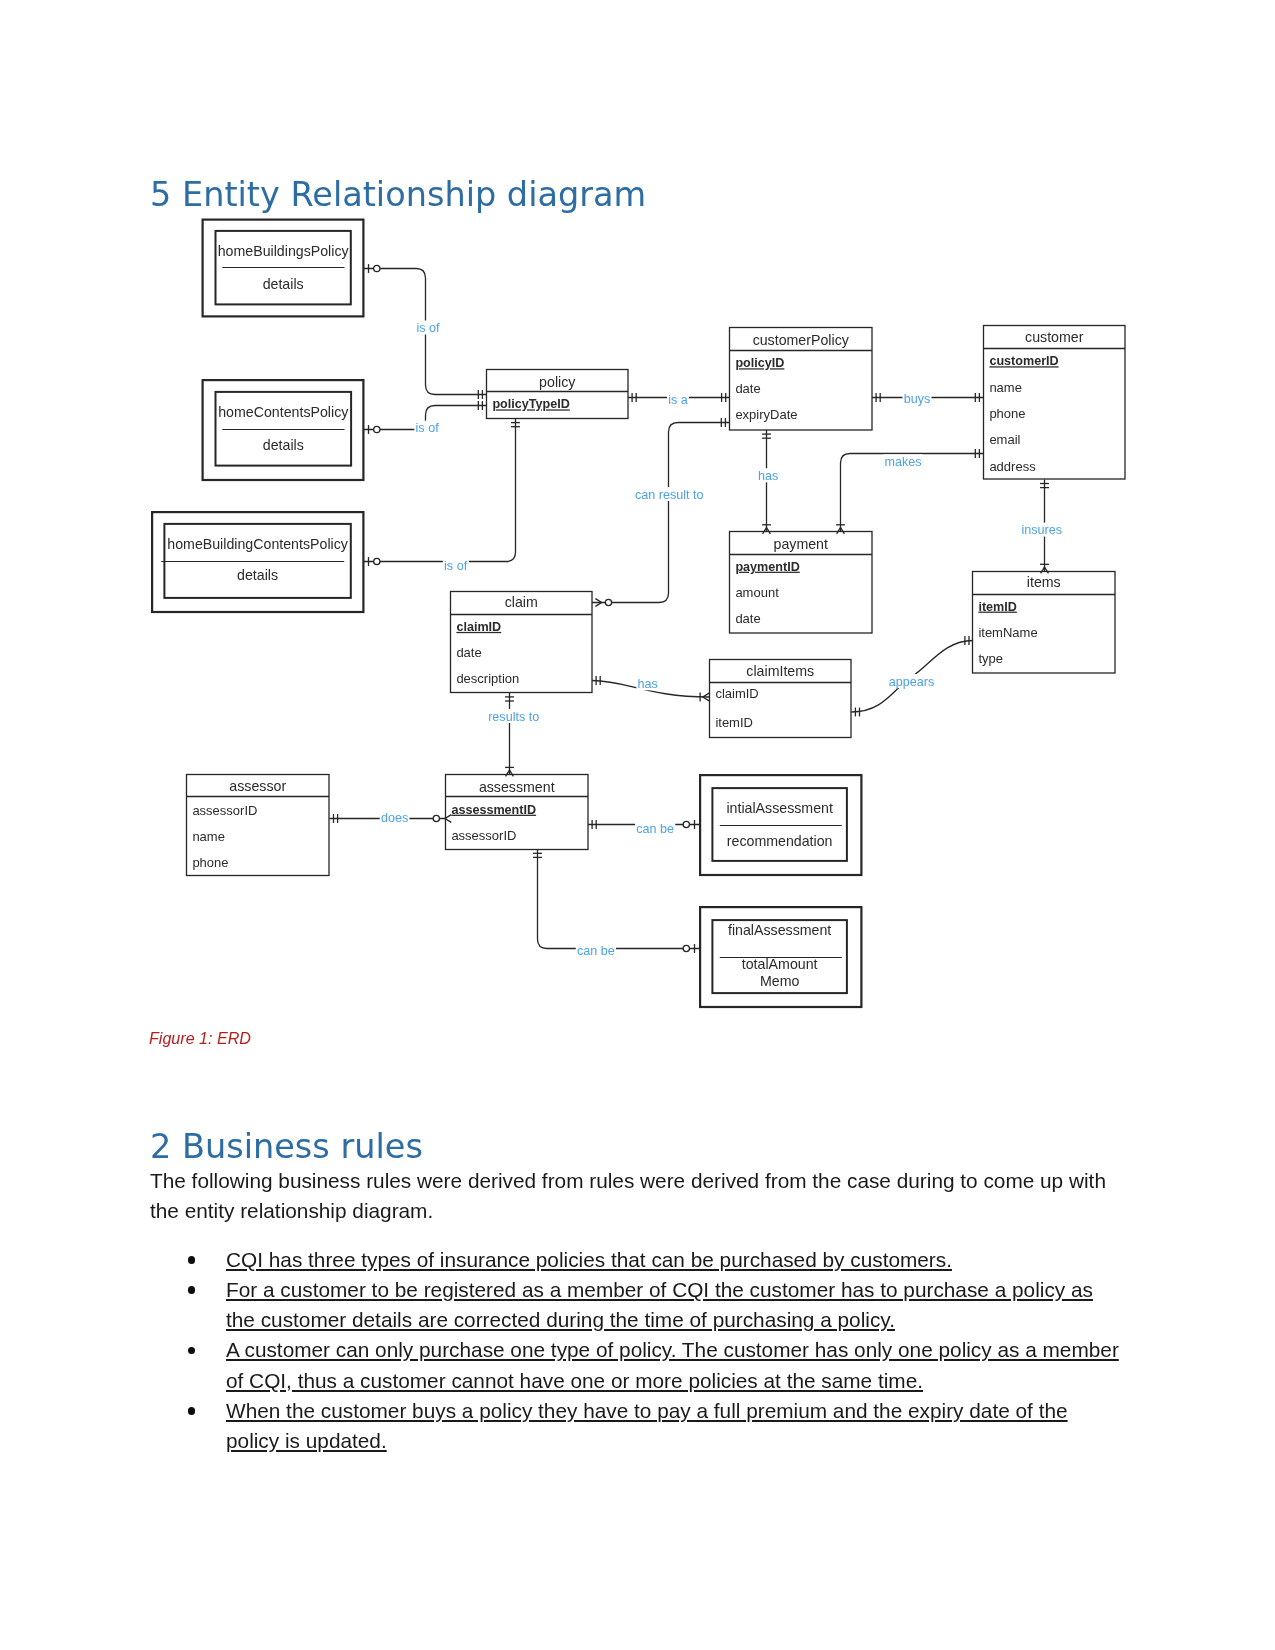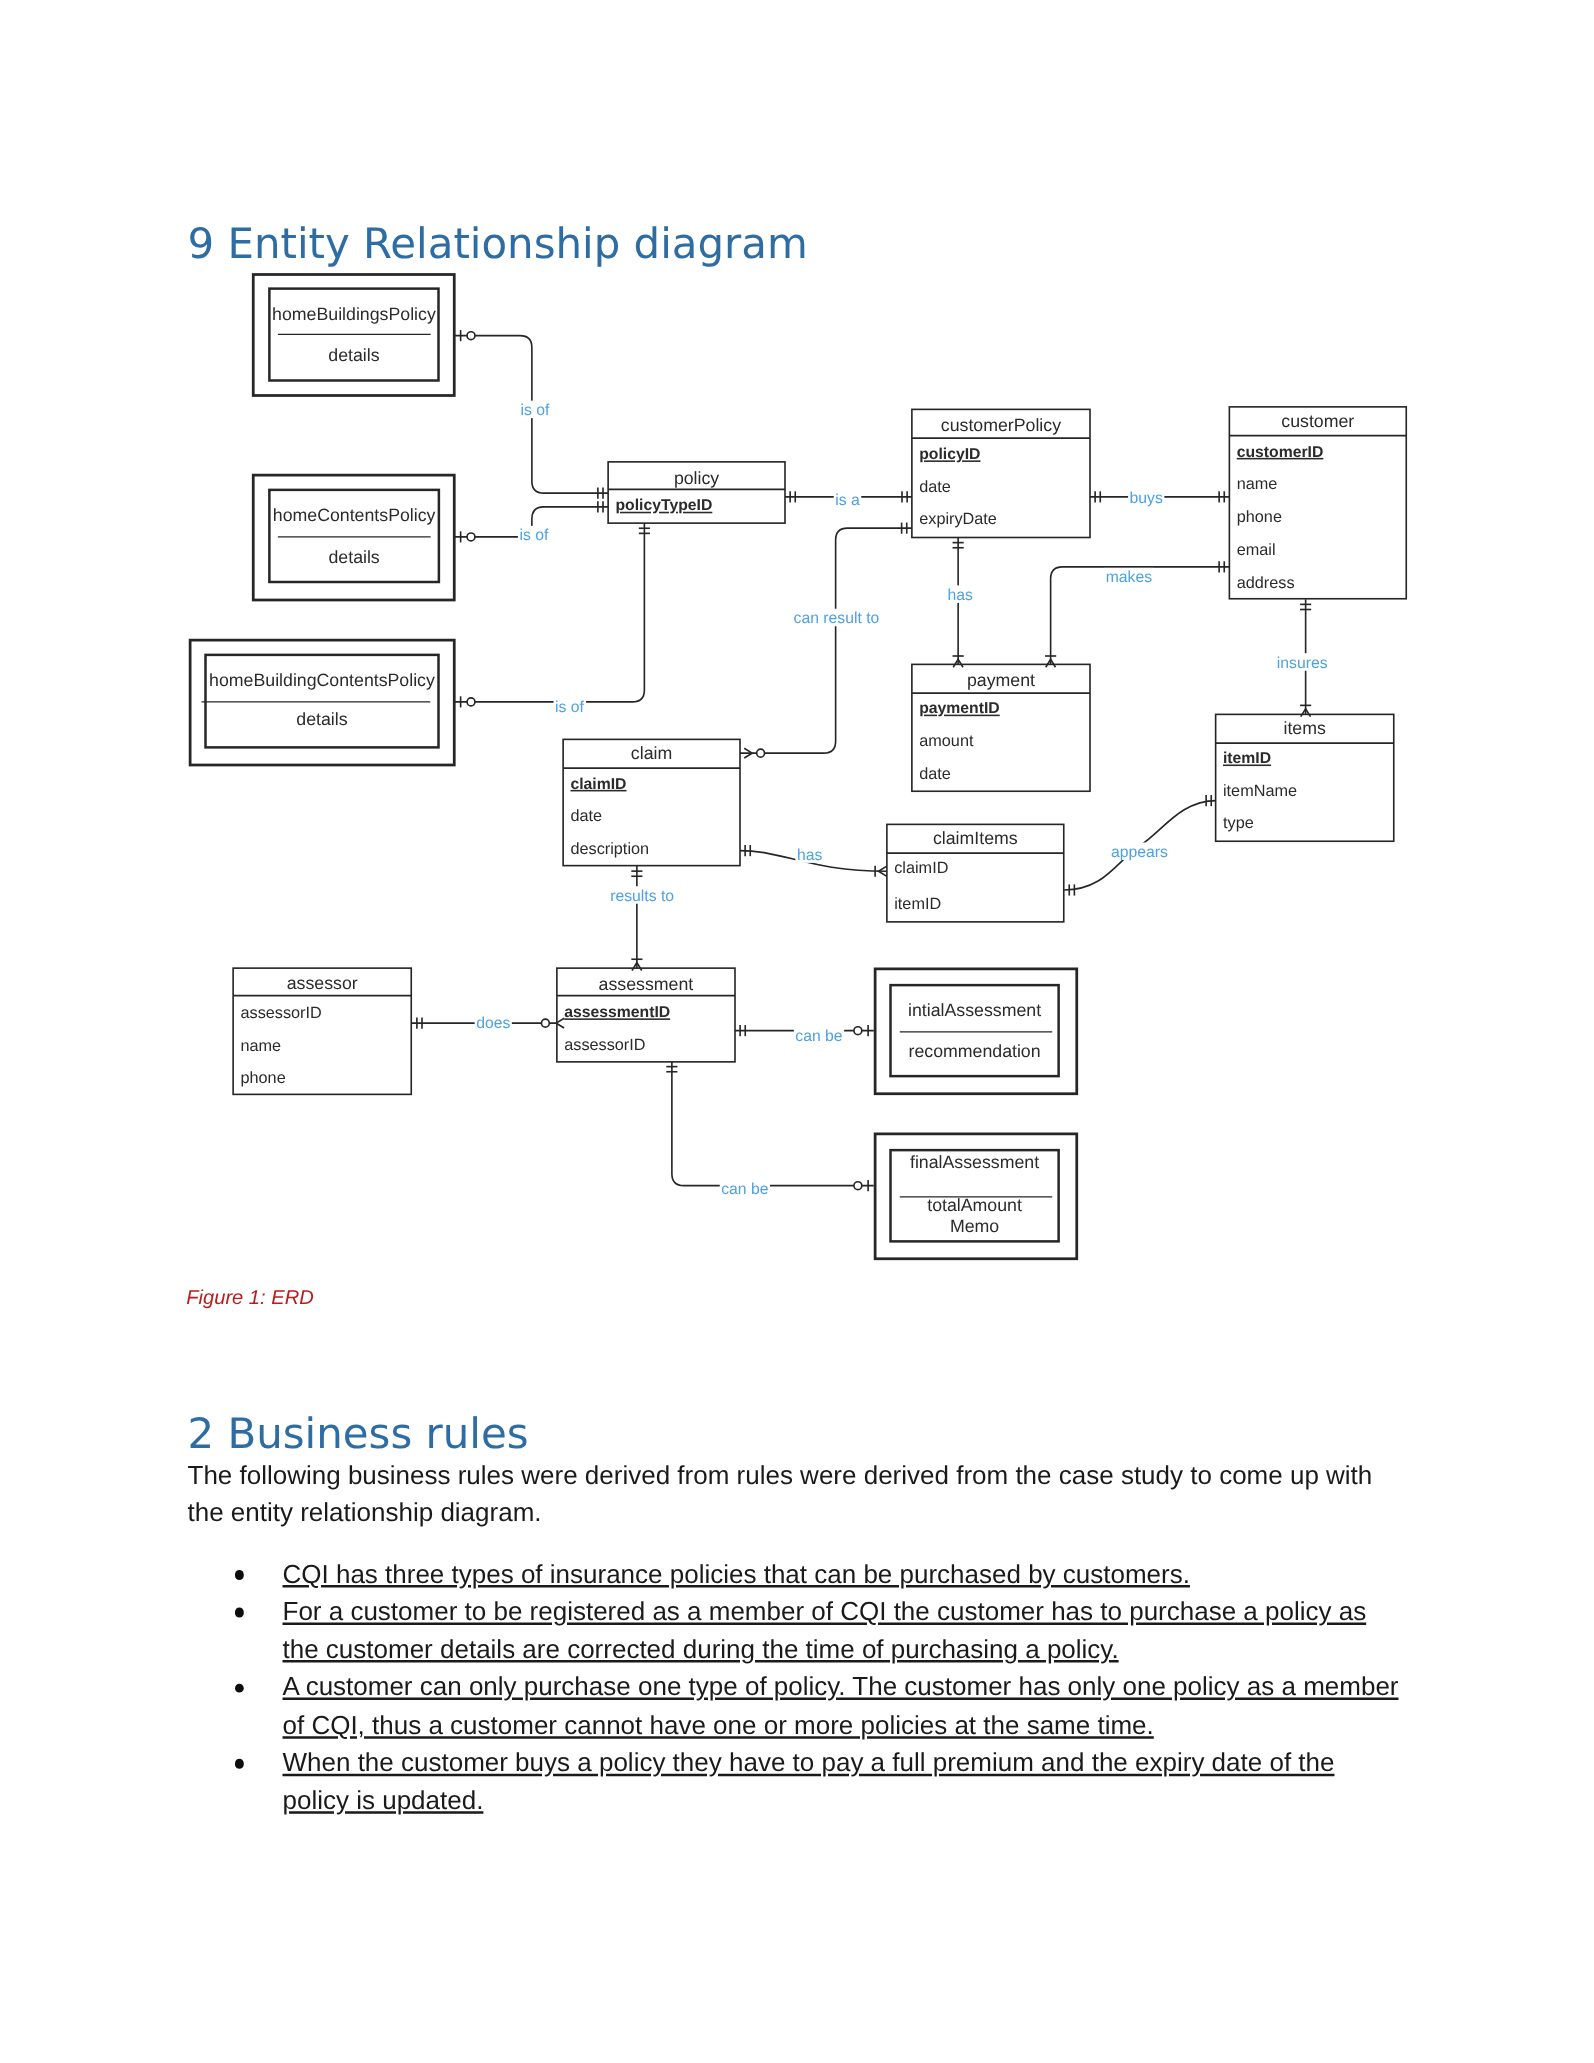--- a/index.html
+++ b/index.html
@@ -34,21 +34,21 @@
   svg.erd text.eattr{font-size:13px;}
   svg.erd text.ekey{font-size:12.6px;font-weight:bold;text-decoration:underline;}
   svg.erd text.rlabel{font-size:12.6px;fill:#4da2e6;}
   svg.erd text.wattr{font-size:14.2px;}
 </style>
 </head>
 <body>
 
 <div class="page">
 
-  <h1 class="doc-h" id="h1-erd">9 Entity Relationship diagram</h1>
+  <h1 class="doc-h" id="h1-erd">5 Entity Relationship diagram</h1>
 
   <svg class="erd" id="erd-svg" width="1275" height="1060" viewBox="0 0 1275 1060">
       <g>
         <g>
           <path d="M364 268.5 H416 Q425.5 268.5 425.5 278 V385 Q425.5 394.5 435 394.5 H486.5" fill="none" stroke="#262626" stroke-width="1.3" stroke-linecap="butt"></path>
         </g>
         <g>
           <path d="M364 429.5 H416 Q425.5 429.5 425.5 420 V415 Q425.5 405.5 435 405.5 H486.5" fill="none" stroke="#262626" stroke-width="1.3" stroke-linecap="butt"></path>
         </g>
         <g>
@@ -354,21 +354,21 @@
           <rect fill="#ffffff" x="575.7937744140625" y="943.6" width="40.2125" height="14"></rect>
           <text x="595.9" y="955.1" class="rlabel" text-anchor="middle">can be</text>
         </g>
       </g>
     </svg>
 
   <div class="fig-cap">Figure 1: ERD</div>
 
   <h1 class="doc-h" id="h1-br">2 Business rules</h1>
 
-  <div class="body-par" id="par-intro">The following business rules were derived from rules were derived from the case study to come up with the entity relationship diagram.</div>
+  <div class="body-par" id="par-intro">The following business rules were derived from rules were derived from the case during to come up with the entity relationship diagram.</div>
 
   <ul class="rules" id="rules-list">
       <li><span class="bullet" title="•"></span><span>CQI has three types of insurance policies that can be purchased by customers.</span></li>
       <li><span class="bullet" title="•"></span><span>For a customer to be registered as a member of CQI the customer has to purchase a policy as the customer details are corrected during the time of purchasing a policy.</span></li>
       <li><span class="bullet" title="•"></span><span>A customer can only purchase one type of policy. The customer has only one policy as a member of CQI, thus a customer cannot have one or more policies at the same time.</span></li>
       <li><span class="bullet" title="•"></span><span>When the customer buys a policy they have to pay a full premium and the expiry date of the policy is updated.</span></li>
     </ul>
 
 </div>
 

